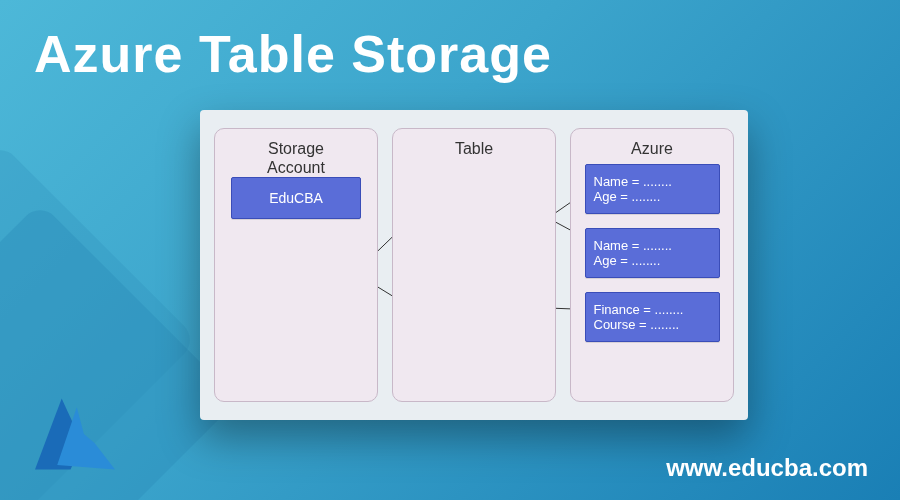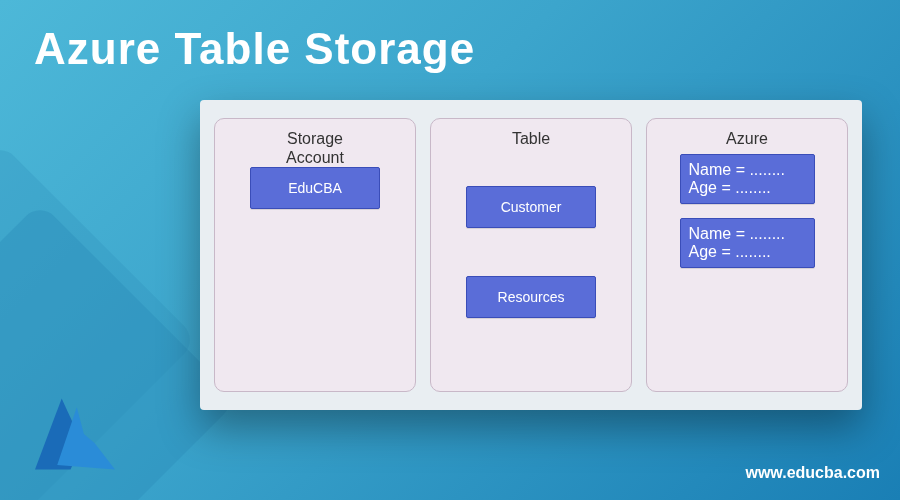--- a/index.html
+++ b/index.html
@@ -20,30 +20,30 @@
       border-radius: 20px;
       opacity: 0.4;
     }
     .bg-shape-1 { top: 260px; left: -100px; }
     .bg-shape-2 { top: 200px; left: -140px; opacity: 0.25; }
     .page-title {
       position: absolute;
       top: 24px;
       left: 34px;
       color: #ffffff;
-      font-size: 44px;
+      font-size: 52px;
       font-weight: 700;
       letter-spacing: 1px;
       font-family: Verdana, Geneva, sans-serif;
     }
     .diagram-card {
       position: absolute;
-      top: 100px;
+      top: 110px;
       left: 200px;
-      width: 662px;
+      width: 548px;
       height: 310px;
       background: #e9eef2;
       border-radius: 4px;
       box-shadow: 0 18px 40px rgba(0,0,0,0.35);
       padding: 18px 14px;
       display: flex;
       gap: 14px;
       justify-content: space-between;
     }
     .col {
@@ -76,41 +76,41 @@
       font-size: 14px;
       width: 130px;
       box-shadow: 0 1px 0 rgba(0,0,0,0.1);
     }
     .box-single { height: 42px; }
     .box-mid { height: 42px; }
     .col-2-body { display:flex; flex-direction:column; gap:48px; margin-top:38px; width:100%; align-items:center; }
     .box-entity {
       height: 50px;
       flex-direction: column;
-      font-size: 16px;
+      font-size: 13px;
       padding: 4px 8px;
       align-items: flex-start;
       justify-content: center;
       width: 135px;
     }
     .col-3-body { display:flex; flex-direction:column; gap:14px; margin-top:6px; width:100%; align-items:center; }
     .entity-line { white-space: nowrap; }
     .azure-logo {
       position: absolute;
       left: 30px;
       bottom: 26px;
       width: 90px;
       height: 80px;
     }
     .site-url {
       position: absolute;
-      right: 20px;
+      right: 32px;
       bottom: 18px;
       color: #ffffff;
-      font-size: 16px;
+      font-size: 24px;
       font-weight: 700;
       font-family: Verdana, Geneva, sans-serif;
     }
     svg.connectors {
       position: absolute;
       top: 0;
       left: 0;
       pointer-events: none;
     }
   </style>
@@ -133,36 +133,36 @@
   </svg>
 
   <div class="col col-1">
     <div class="col-title">Storage
 Account</div>
     <div class="box box-single">EduCBA</div>
   </div>
 
   <div class="col col-2">
     <div class="col-title">Table</div>
-    <div class="col-2-body">
-      <div class="box box-mid">Customer</div>
-      <div class="box box-mid">Resources</div>
-    </div>
   </div>
 
   <div class="col col-3">
     <div class="col-title">Azure</div>
     <div class="col-3-body">
       <div class="box box-entity">
         <span class="entity-line">Name = ........</span>
         <span class="entity-line">Age = ........</span>
       </div>
       <div class="box box-entity">
         <span class="entity-line">Name = ........</span>
         <span class="entity-line">Age = ........</span>
+      </div>
+      <div class="box box-entity">
+        <span class="entity-line">Finance = ........</span>
+        <span class="entity-line">Course = ........</span>
       </div>
     </div>
   </div>
 
 </div>
 
 <div class="azure-logo">
   <svg viewBox="0 0 100 90" width="90" height="80">
     <polygon points="35,5 5,85 45,85 58,55" fill="#1a6bb8"></polygon>
     <polygon points="52,15 30,80 95,85 72,55 60,45" fill="#2a8cd8"></polygon>

